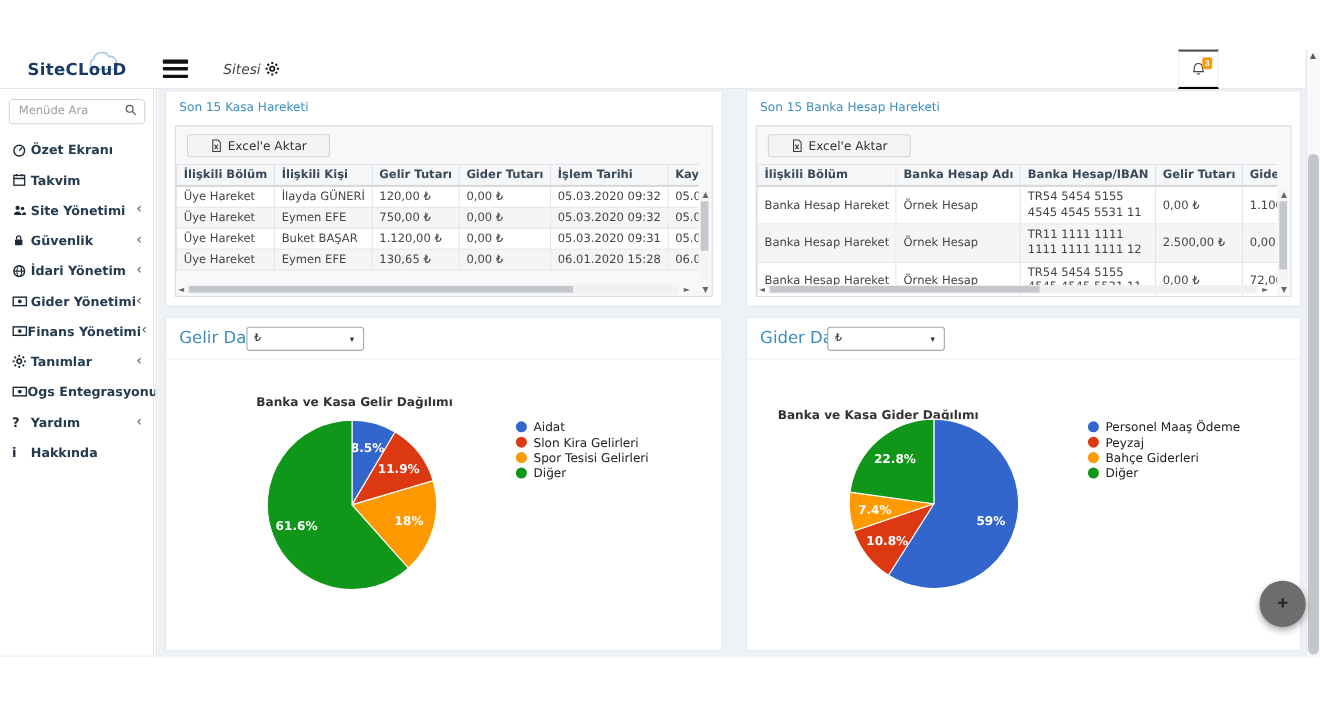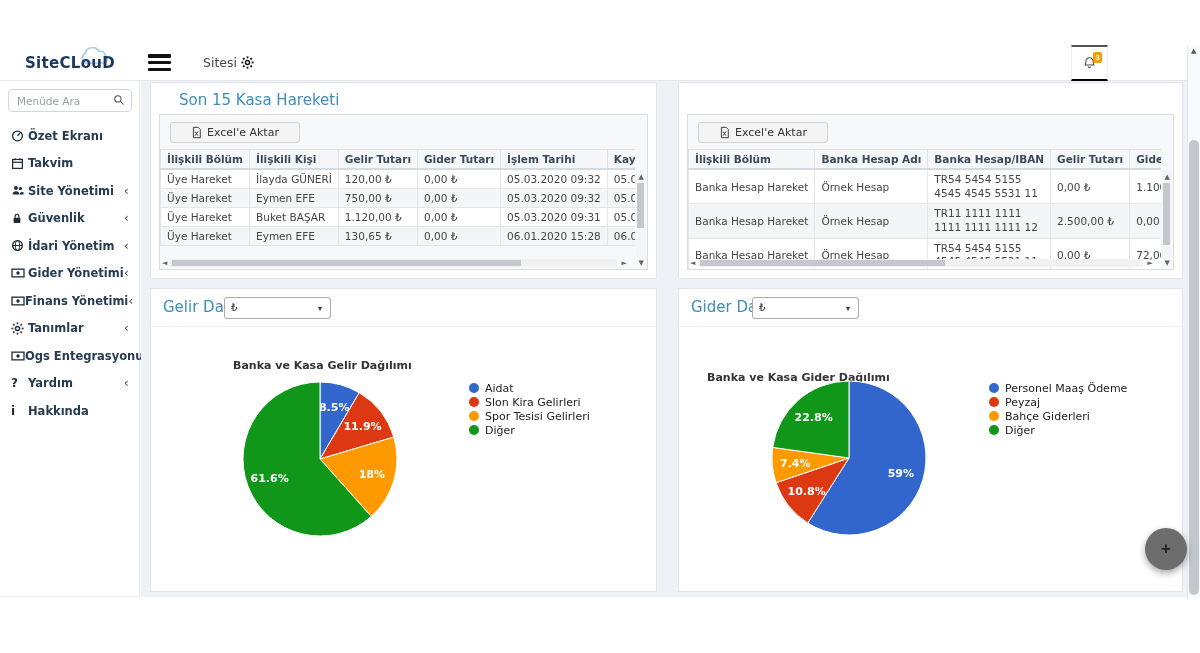--- a/index.html
+++ b/index.html
@@ -10,21 +10,21 @@
   
   .topbar { position:absolute; left:0; top:45px; width:1200px; height:36px; background:#fff;
             border-bottom:1px solid #e7e7e7; }
   .logo { position:absolute; left:0; top:0; width:140px; height:36px; display:flex;
           align-items:center; justify-content:center; }
   .logo-text { font-size:15px; font-weight:bold; color:#1b3a63; letter-spacing:.3px; position:relative; z-index:2; }
   .logo-cloud { position:absolute; right:22px; top:2px; z-index:1; }
   .hamburger { position:absolute; left:148px; top:9px; width:23px; height:17px; display:flex;
                flex-direction:column; justify-content:space-between; cursor:pointer; background:none; border:none; }
   .hamburger span { display:block; width:23px; height:3.5px; background:#111; border-radius:1px; }
-  .site-label { position:absolute; left:203px; top:10px; font-size:12.5px; 
+  .site-label { position:absolute; left:203px; top:10px; font-size:12.5px; font-style:italic;
                 color:#444; display:flex; align-items:center; gap:4px; }
   .global-search { position:absolute; left:448px; top:7px; width:364px; height:22px;
                    border:1px solid #cfd4da; border-radius:3px; padding:0 8px; font-size:11px;
                    color:#333; font-family:inherit; outline:none; }
   .global-search::placeholder { color:#8a8f96; }
   .bell-wrap { position:absolute; left:1071px; top:0; width:37px; height:36px;
                border-left:1px solid #ededed; border-right:1px solid #ededed;
                display:flex; align-items:center; justify-content:center; cursor:pointer; background:none; }
   .badge { position:absolute; top:5px; right:5px; background:#f39c12; color:#fff;
            font-size:7.5px; font-weight:bold; line-height:11px; height:11px; min-width:9px;
@@ -44,21 +44,21 @@
   .mi .lbl { font-size:11.5px; font-weight:bold; color:#253b50; white-space:nowrap; }
   .mi .chev { margin-left:auto; color:#555; font-size:13px; line-height:10px; }
 
   
   .content { position:absolute; left:141px; top:81px; width:1046px; height:516px; background:#eef1f6; }
   .panel { position:absolute; background:#fff; border:1px solid #e2e6ec; }
   .p1 { left:9px;   top:1px;   width:507px; height:197px; }
   .p2 { left:537px; top:1px;   width:505px; height:197px; }
   .p3 { left:9px;   top:207px; width:507px; height:304px; }
   .p4 { left:537px; top:207px; width:505px; height:304px; }
-  .ptitle { padding:8px 12px 0 12px; font-size:15px; color:#3c8dbc;margin-left:16px; }
+  .ptitle { padding:8px 12px 0 12px; font-size:11px; color:#3c8dbc; }
   .page-gear { position:absolute; left:1016px; top:8px; cursor:pointer; background:none; border:none; }
 
   
   .tbox { position:absolute; left:8px; top:31px; right:8px; height:156px;
           border:1px solid #d9dde2; background:#f7f8fa; overflow:hidden; }
   .toolbar { height:34px; padding:7px 0 0 10px; }
   .btn-excel { display:inline-flex; align-items:center; gap:5px; background:#f4f4f4;
                border:1px solid #d4d4d4; border-radius:3px; padding:3px 20px; font-size:11px;
                color:#333; font-family:inherit; cursor:pointer; }
   .twrap { position:absolute; left:0; top:34px; right:12px; bottom:0; overflow:hidden; }
@@ -368,20 +368,21 @@
         <span class="sarrow" style="right:20px; bottom:2px;">►</span>
         <div class="vscroll">
             <div class="thumb" style="top:12px; height:45px;"></div>
           </div>
         <span class="sarrow" style="right:3px; top:58px;">▲</span>
         <span class="sarrow" style="right:3px; bottom:2px;">▼</span>
       </div>
     </section>
 
     <section class="panel p2">
+      <div class="ptitle">Son 15 Banka Hesap Hareketi</div>
       <div class="tbox">
         <div class="toolbar">
           <button class="btn-excel">
             <svg class="inline-svg" width="11" height="13" viewBox="0 0 16 18">
               <path d="M3.5 1.5 h7 l3 3 v12 h-10 z" fill="none" stroke="#3a3a3a" stroke-width="1.4"></path>
               <path d="M5.8 7.5 l4.4 6 M10.2 7.5 l-4.4 6" stroke="#3a3a3a" stroke-width="1.4"></path>
             </svg>
             <span>Excel'e Aktar</span>
           </button>
         </div>

